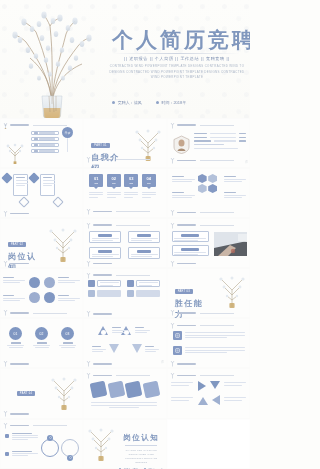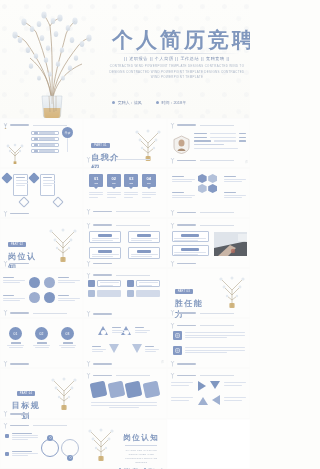--- a/index.html
+++ b/index.html
@@ -763,21 +763,20 @@
         <svg class="tree" viewBox="0 0 10 14">
             <path d="M5 13V6M5 6L2 2M5 6l3-4" stroke="#9aa8c0" stroke-width=".8" fill="none"></path>
           </svg>
         <span class="s-htext"></span>
       </div>
     </div>
 
     <div class="slide">
       <div style="position:absolute;left:8px;top:12px;width:36px;text-align:center;">
         <span class="cv-badge">PART 04</span>
-        <div class="cv-title">目标规划</div>
         
         
       </div>
       <svg style="position:absolute;right:4px;top:6px;" width="30" height="36" viewBox="0 0 30 36">
         <g stroke="#b4a88f" stroke-width=".6" fill="none">
             <path d="M15 35V17M15 17L4 6M15 17l11-11M15 22L7 14M15 22l8-8M15 27l-5-4M15 27l5-4"></path>
           </g>
         <g fill="#e4eaf0">
             <circle cx="4" cy="6" r="1.6"></circle>
             <circle cx="26" cy="6" r="1.6"></circle>

